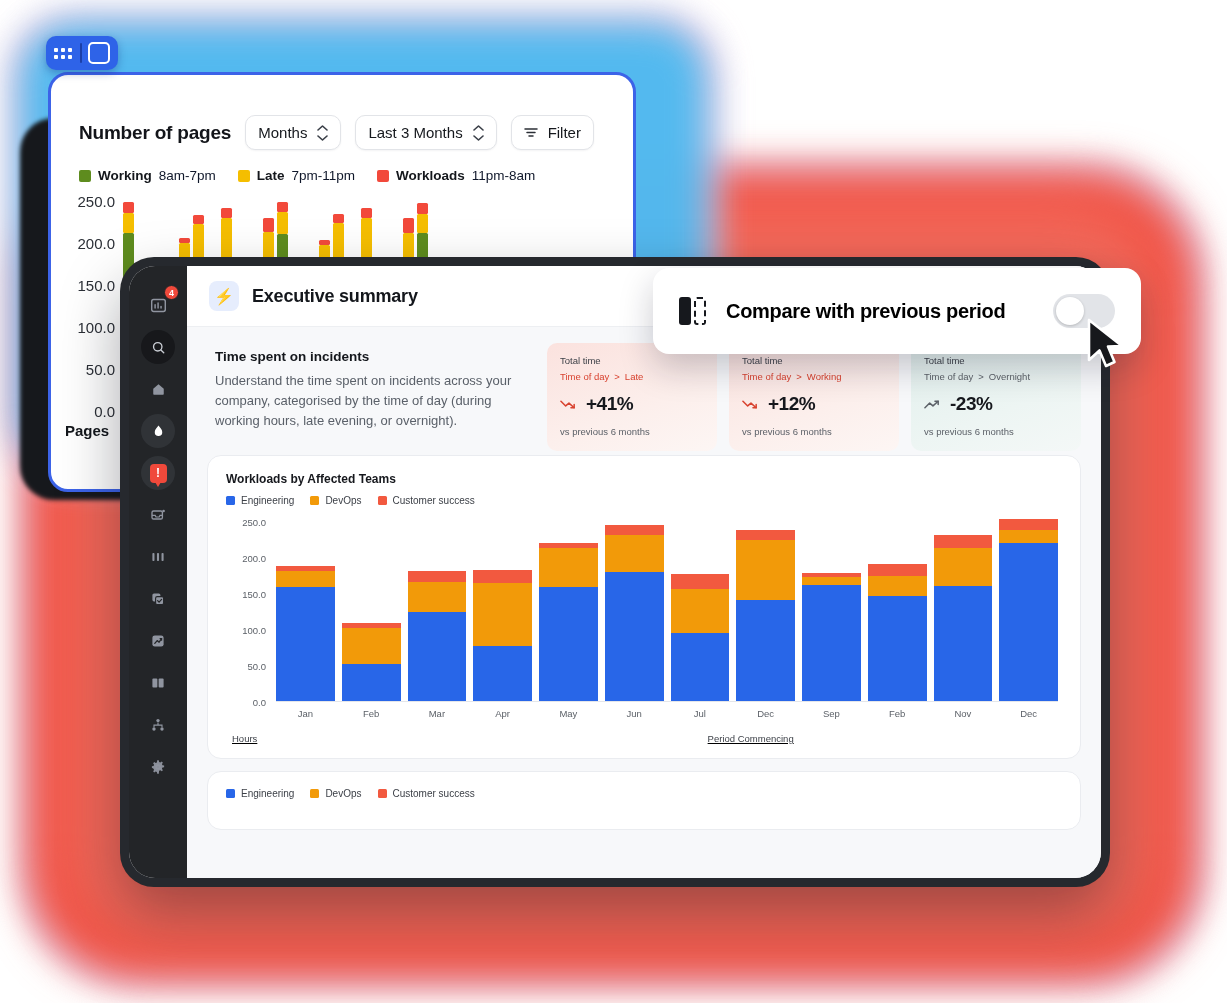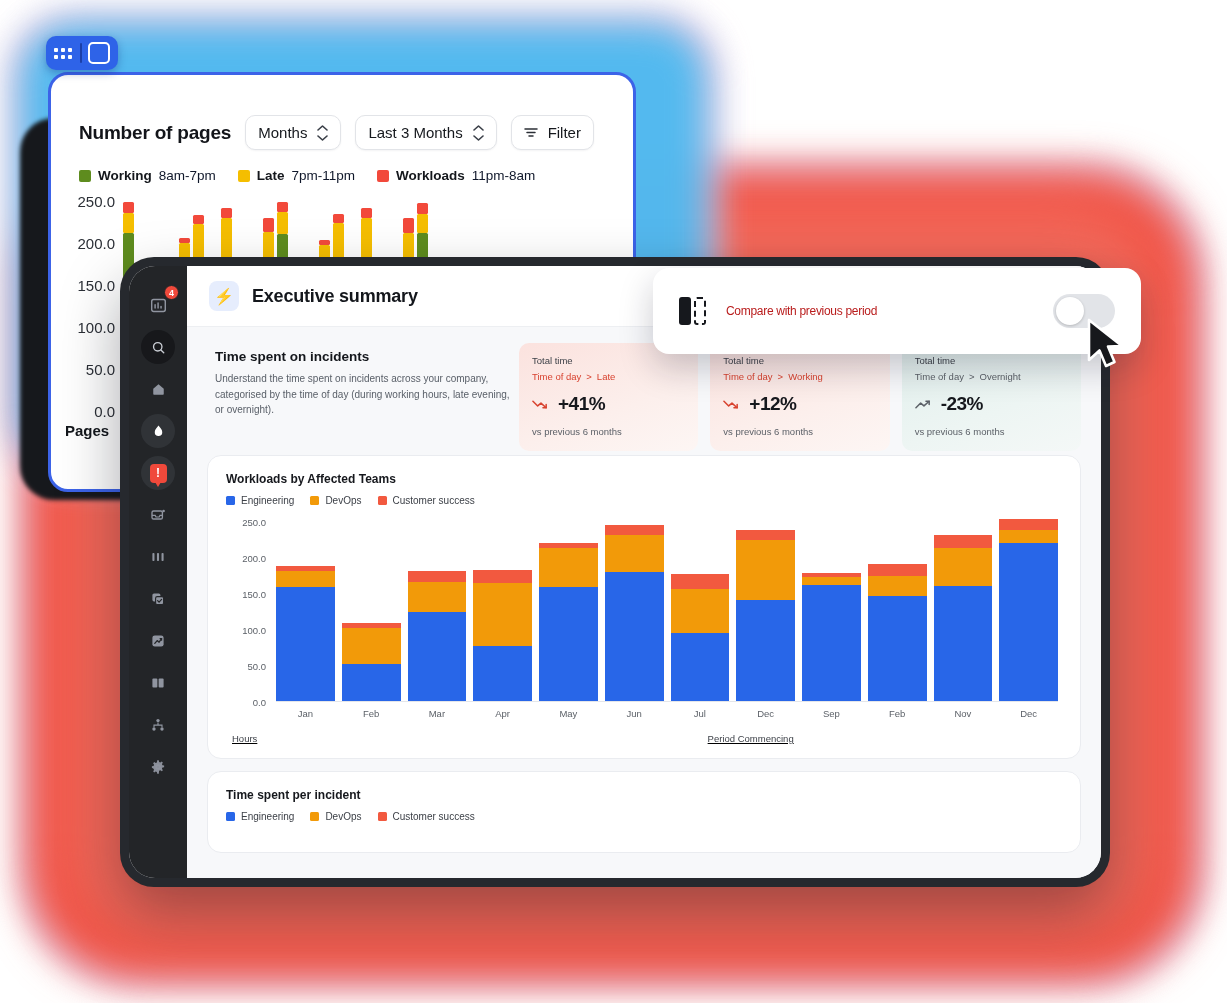--- a/index.html
+++ b/index.html
@@ -151,24 +151,24 @@
     display:flex; align-items:center; justify-content:center; color:#2E63E8; font-size: 16px;
   }
   .content-title { font-size: 18px; font-weight: 700; color:#14171C; letter-spacing: -.2px; }
 
   .scroll { flex:1; padding: 16px 20px 0 20px; overflow:hidden; }
   .panel {
     background:#fff; border:1px solid #EAECF0; border-radius: 14px;
     padding: 16px 18px; margin-bottom: 14px;
   }
   .panel.flat { padding: 0; border: none; background: transparent; margin-bottom: 4px; }
-  .intro-row { display:flex; gap: 2px; align-items:flex-start; }
+  .intro-row { display:flex; gap: 30px; align-items:flex-start; }
   .intro-txt { flex: 1 1 300px; max-width: 310px; padding: 6px 0 0 8px; }
   .intro-h { font-size: 13.5px; font-weight: 700; color:#14171C; margin-bottom: 7px; }
-  .intro-p { font-size: 10px; line-height: 1.55; color:#5A6069; }
+  .intro-p { font-size: 13px; line-height: 1.55; color:#5A6069; }
   .cards { display:flex; gap: 12px; flex: 1 1 auto; }
   .card { flex:1; border-radius: 10px; padding: 12px 13px 14px; min-width: 0; }
   .card.red { background: linear-gradient(160deg,#FBE2DE 0%, #FCEFEC 60%, #FDF6F4 100%); }
   .card.teal { background: linear-gradient(160deg,#E1EFEC 0%, #EDF5F3 60%, #F4F8F7 100%); }
   .c-l1 { font-size: 9.5px; color:#3D4148; margin-bottom: 5px; font-weight: 500;}
   .c-l2 { font-size: 9.5px; margin-bottom: 11px; display:flex; align-items:center; gap:5px;}
   .c-l2.red { color:#D8422F; }
   .c-l2.grey { color:#5C6168; }
   .c-val { display:flex; align-items:center; gap: 9px; margin-bottom: 11px; }
   .c-val .num { font-size: 19px; font-weight: 800; color:#16181D; letter-spacing:-.5px; }
@@ -200,21 +200,21 @@
   .float-card {
     position:absolute; left: 653px; top: 268px; width: 488px; height: 86px;
     background:#fff; border-radius: 16px;
     box-shadow: 0 14px 34px rgba(20,20,40,.22);
     display:flex; align-items:center; padding: 0 26px; gap: 20px;
     z-index: 40;
   }
   .cmp-icon { display:flex; align-items:center; gap: 3px; }
   .cmp-icon .solid { width: 12px; height: 28px; background:#16181D; border-radius: 3px; }
   .cmp-icon .dashed { width: 12px; height: 28px; border: 2px dashed #16181D; border-radius: 3px; }
-  .float-title { flex:1; font-size: 12px; font-weight: 400; color:#b91c1c; letter-spacing: -.3px; }
+  .float-title { flex:1; font-size: 20px; font-weight: 700; color:#000000; letter-spacing: -.3px; }
   .toggle {
     width: 62px; height: 34px; border-radius: 18px; background:#E2E4E8;
     display:flex; align-items:center; padding: 3px;
   }
   .knob { width: 28px; height: 28px; border-radius: 50%; background:#fff; box-shadow: 0 1px 3px rgba(0,0,0,.2); }
   .cursor { position:absolute; left: 1085px; top: 318px; z-index: 60; }
 </style>
 </head>
 <body>
 
@@ -677,21 +677,20 @@
                 <div class="xtick">Nov</div>
                 <div class="xtick">Dec</div>
               </div>
             <div class="axis-names">
               <span>Hours</span>
               <span class="xn">Period Commencing</span>
             </div>
           </div>
 
           <div class="chart-card">
-            <div class="ch-title">Time spent per incident</div>
             <div class="ch-legend">
               <span class="lg2">
                 <span class="sw2" style="background:#2866E8"></span>
                 <span>Engineering</span>
               </span>
               <span class="lg2">
                 <span class="sw2" style="background:#F29A09"></span>
                 <span>DevOps</span>
               </span>
               <span class="lg2">

